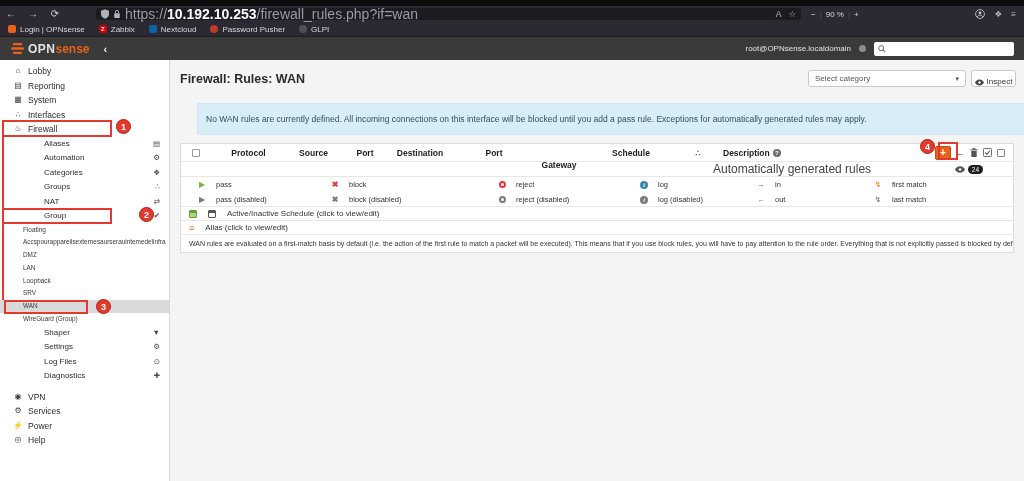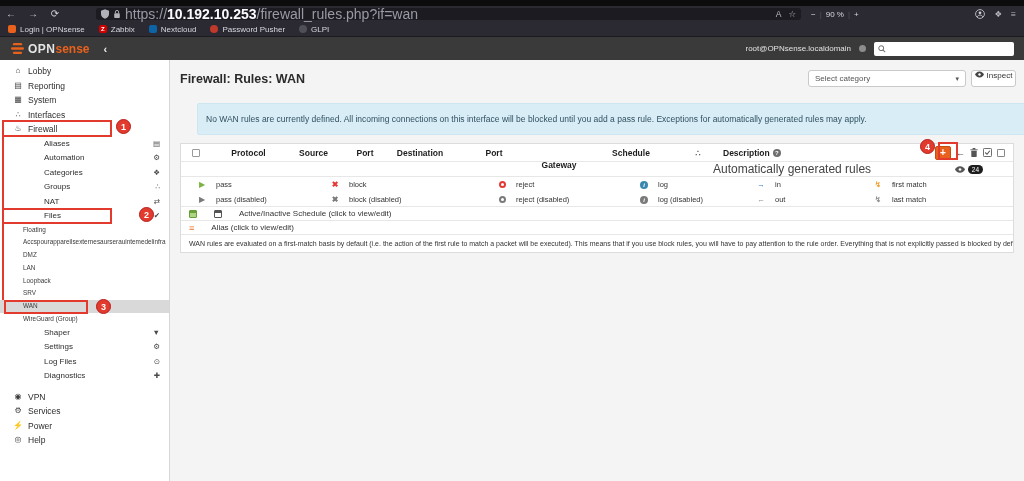--- a/index.html
+++ b/index.html
@@ -46,21 +46,21 @@
   .sb-ic { position:absolute; left:12px; top:0; width:12px; text-align:center; font-size:8px; color:#3c3c3c; }
   .sb-ric { position:absolute; right:9px; top:0; font-size:7.5px; color:#4a4a4a; }
   .sb-item.active { background:#d9d9d9; }
   #vpn-block { margin-top:6px; }
 
   
   #content { position:absolute; left:170px; top:60px; width:854px; height:421px; background:#f4f4f4; }
   #page-title { position:absolute; left:10px; top:12px; font-size:12.5px; font-weight:bold; color:#2b2b2b; }
   #cat-select { position:absolute; left:638px; top:10px; width:158px; height:17px; background:#fff; border:1px solid #c9c9c9; border-radius:3px; font-size:8px; color:#555; display:flex; align-items:center; padding:0 6px; cursor:pointer; }
   #cat-select .caret { margin-left:auto; font-size:7px; color:#555; }
-  #inspect-btn { position:absolute; left:801px; top:10px; width:45px; height:17px; background:#fff; border:1px solid #c9c9c9; border-radius:3px; font-size:8px; color:#333; display:flex; align-items:flex-start; justify-content:center; gap:3px; cursor:pointer; }
+  #inspect-btn { position:absolute; left:801px; top:10px; width:45px; height:17px; background:#fff; border:1px solid #c9c9c9; border-radius:3px; font-size:8px; color:#333; display:flex; align-items:flex-end; justify-content:center; gap:3px; cursor:pointer; }
   #alert { position:absolute; left:27px; top:43px; width:834px; height:32px; background:#d9edf7; border:1px solid #cde6f2; border-radius:2px; display:flex; align-items:center; padding-left:8px; font-size:8.5px; color:#31505f; }
 
   
   #rules-table { position:absolute; left:10px; top:83px; width:834px; background:#fff; border:1px solid #dcdcdc; font-size:8px; color:#333; }
   .trow { border-bottom:1px solid #e7e7e7; }
   #thead { display:flex; align-items:center; height:18px; font-weight:bold; font-size:8.5px; color:#1d1d1d; }
   .th { text-align:center; flex:none; }
   .th-cb { width:30px; } .th-proto { width:75px; } .th-src { width:55px; } .th-port1 { width:48px; }
   .th-dst { width:62px; } .th-port2 { width:86px; } .th-gw { width:44px;margin-top:25px; } .th-sched { width:100px; }
   .th-map { width:34px; font-weight:normal; } .th-desc { flex:1 1 auto; text-align:right; padding-left:8px; display:flex; align-items:center; gap:3px; }
@@ -75,21 +75,21 @@
   #auto-count { background:#1d1d1d; color:#fff; border-radius:6px; font-size:6.5px; padding:0 4px; height:9px; line-height:9px; }
   #legend { display:grid; grid-template-columns:133px 167px 142px 117px 117px auto; grid-auto-rows:15px; padding-left:15px; align-items:center; height:30px; }
   .leg { display:flex; align-items:center; gap:8px; font-size:7.5px; color:#333; }
   .legico { width:12px; text-align:center; display:inline-flex; justify-content:center; align-items:center; }
   .i-pass { color:#7cb342; font-size:8px; } .i-pass.dis { color:#7a7a7a; }
   .i-block { color:#e53935; font-size:8px; font-weight:bold; } .i-block.dis { color:#7a7a7a; }
   .ring { width:7px; height:7px; border:2px solid #e53935; border-radius:50%; display:inline-block; } .ring.dis { border-color:#7a7a7a; }
   .idot { width:8px; height:8px; border-radius:50%; background:#3a87ad; color:#fff; font-size:6px; display:inline-flex; align-items:center; justify-content:center; font-style:italic; font-weight:bold; } .idot.dis { background:#7a7a7a; }
   .i-in { color:#337ab7; font-weight:bold; } .i-out { color:#8c8c8c; font-weight:bold; }
   .i-first { color:#f0a030; font-weight:bold; } .i-last { color:#8c8c8c; font-weight:bold; }
-  .inforow { display:flex; align-items:center; height:14px; padding-left:8px; gap:17px; font-size:8px; }
+  .inforow { display:flex; align-items:center; height:14px; padding-left:8px; gap:11px; font-size:8px; }
   .cal { width:8px; height:8px; border:1px solid #555; border-radius:1px; position:relative; display:inline-block; }
   .cal::before { content:""; position:absolute; left:0; top:0; width:100%; height:2.5px; background:#555; }
   .cal.green { border-color:#689f38; background:#aed581; } .cal.green::before { background:#689f38; }
   .alias-ico { color:#e8702a; font-weight:bold; font-size:9px; }
   #note-row { display:flex; align-items:center; height:17px; padding-left:8px; font-size:7px; color:#333; border-bottom:none; white-space:nowrap; overflow:hidden; }
 
   
   #annot { position:absolute; inset:0; pointer-events:none; }
   .abox { position:absolute; border:2px solid #e23b2e; }
   .acirc { position:absolute; width:15px; height:15px; border-radius:50%; background:#e23b2e; border:1px solid #b71c1c; color:#fff; font-size:9px; font-weight:bold; display:flex; align-items:center; justify-content:center; }
@@ -190,21 +190,21 @@
     <div class="sb-item l1"><span class="sb-ic">⌂</span><span>Lobby</span></div>
     <div class="sb-item l1"><span class="sb-ic">▤</span><span>Reporting</span></div>
     <div class="sb-item l1"><span class="sb-ic">▦</span><span>System</span></div>
     <div class="sb-item l1"><span class="sb-ic">∴</span><span>Interfaces</span></div>
     <div class="sb-item l1"><span class="sb-ic">♨</span><span>Firewall</span></div>
     <div class="sb-item l2"><span>Aliases</span><span class="sb-ric">▤</span></div>
     <div class="sb-item l2"><span>Automation</span><span class="sb-ric">⚙</span></div>
     <div class="sb-item l2"><span>Categories</span><span class="sb-ric">❖</span></div>
     <div class="sb-item l2"><span>Groups</span><span class="sb-ric">∴</span></div>
     <div class="sb-item l2"><span>NAT</span><span class="sb-ric">⇄</span></div>
-    <div class="sb-item l2"><span>Files</span><span class="sb-ric">✔</span></div>
+    <div class="sb-item l2"><span>Group</span><span class="sb-ric">✔</span></div>
     <div class="sb-item l3"><span>Floating</span></div>
     <div class="sb-item l3"><span>Accspourappareilsexternesaurserauintemedelinfra</span></div>
     <div class="sb-item l3"><span>DMZ</span></div>
     <div class="sb-item l3"><span>LAN</span></div>
     <div class="sb-item l3"><span>Loopback</span></div>
     <div class="sb-item l3"><span>SRV</span></div>
     <div class="sb-item l3 active"><span>WAN</span></div>
     <div class="sb-item l3"><span>WireGuard (Group)</span></div>
     <div class="sb-item l2"><span>Shaper</span><span class="sb-ric">▼</span></div>
     <div class="sb-item l2"><span>Settings</span><span class="sb-ric">⚙</span></div>

